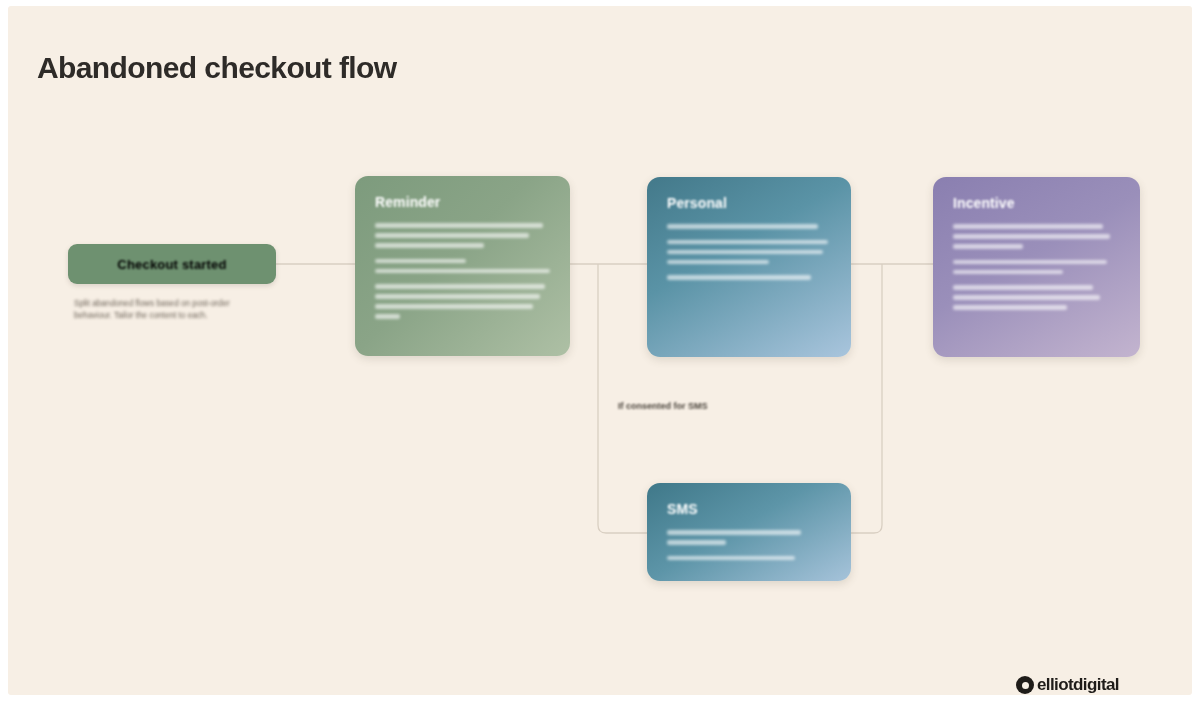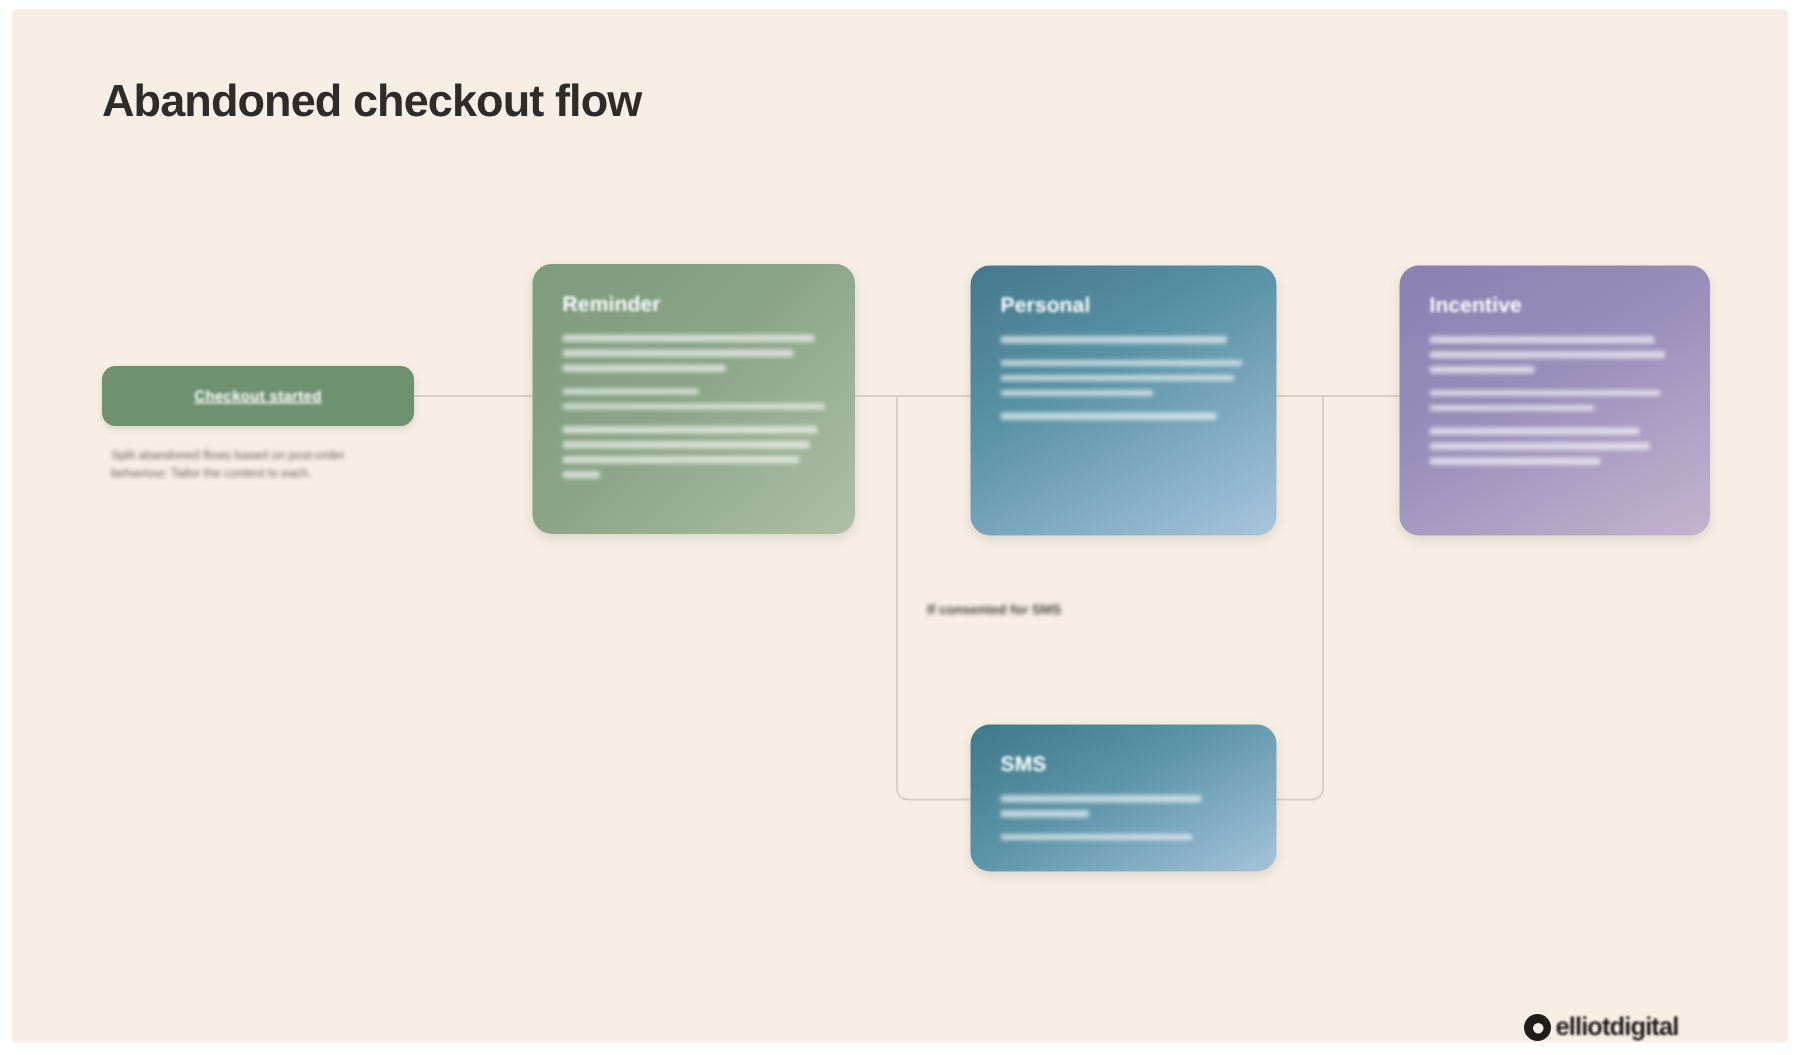--- a/index.html
+++ b/index.html
@@ -21,21 +21,21 @@
     width: 1184px;
     height: 689px;
     background: #f7efe5;
     border-radius: 3px;
     overflow: hidden;
   }
 
   
   #page-title {
     position: absolute;
-    left: 60px;
+    left: 29px;
     top: 45px;
     font-size: 30px;
     font-weight: bold;
     letter-spacing: -0.6px;
     color: #2e2b28;
   }
 
   
   #connectors {
     position: absolute;
@@ -53,26 +53,25 @@
     width: 208px;
     height: 40px;
     border-radius: 9px;
     background: #6e9170;
     box-shadow: 0 2px 5px rgba(90,80,65,0.18);
     display: flex;
     align-items: center;
     justify-content: center;
   }
   #start-node .pill-label {
-    color: #ffffff;
-    font-size: 10px;
+    color: #000000;
+    font-size: 13px;
     font-weight: bold;
     letter-spacing: 0.2px;
     filter: blur(0.9px);
-    text-decoration: underline;
   }
 
   #start-caption {
     position: absolute;
     left: 66px;
     top: 292px;
     width: 172px;
     font-size: 8.2px;
     line-height: 11.5px;
     color: #6b6257;

